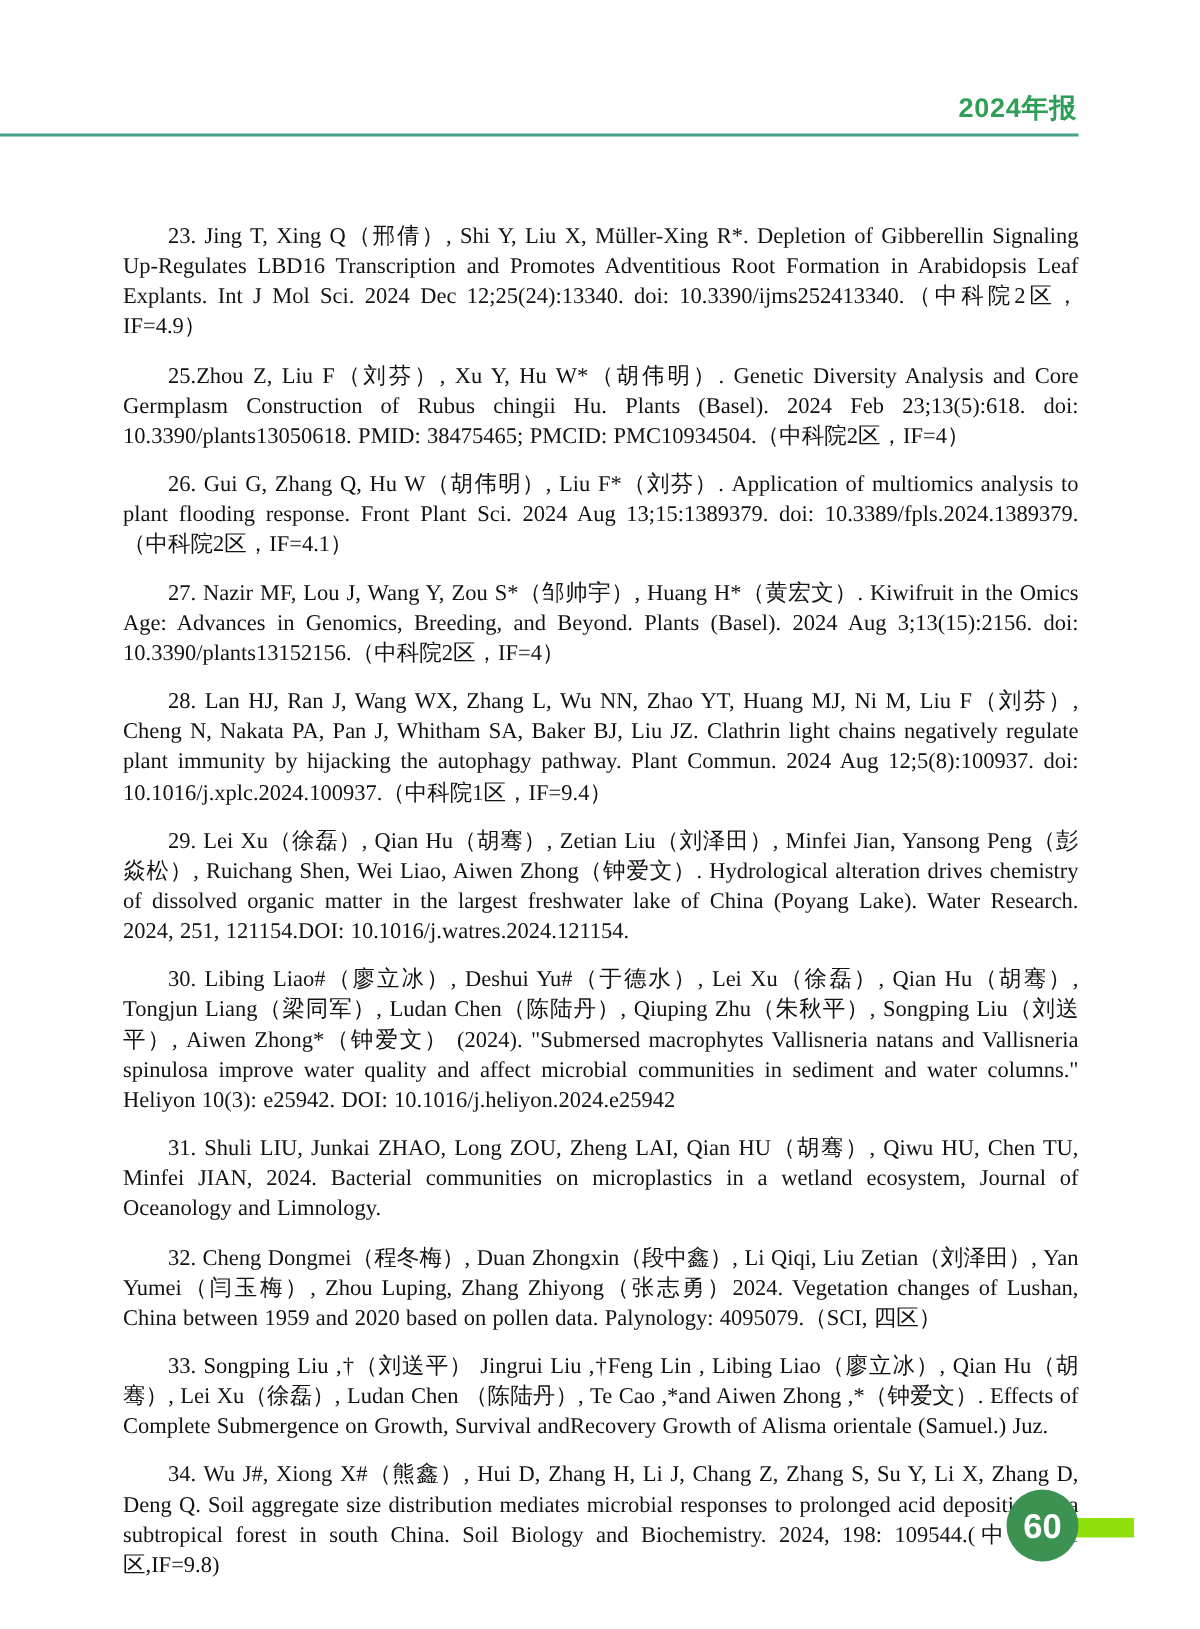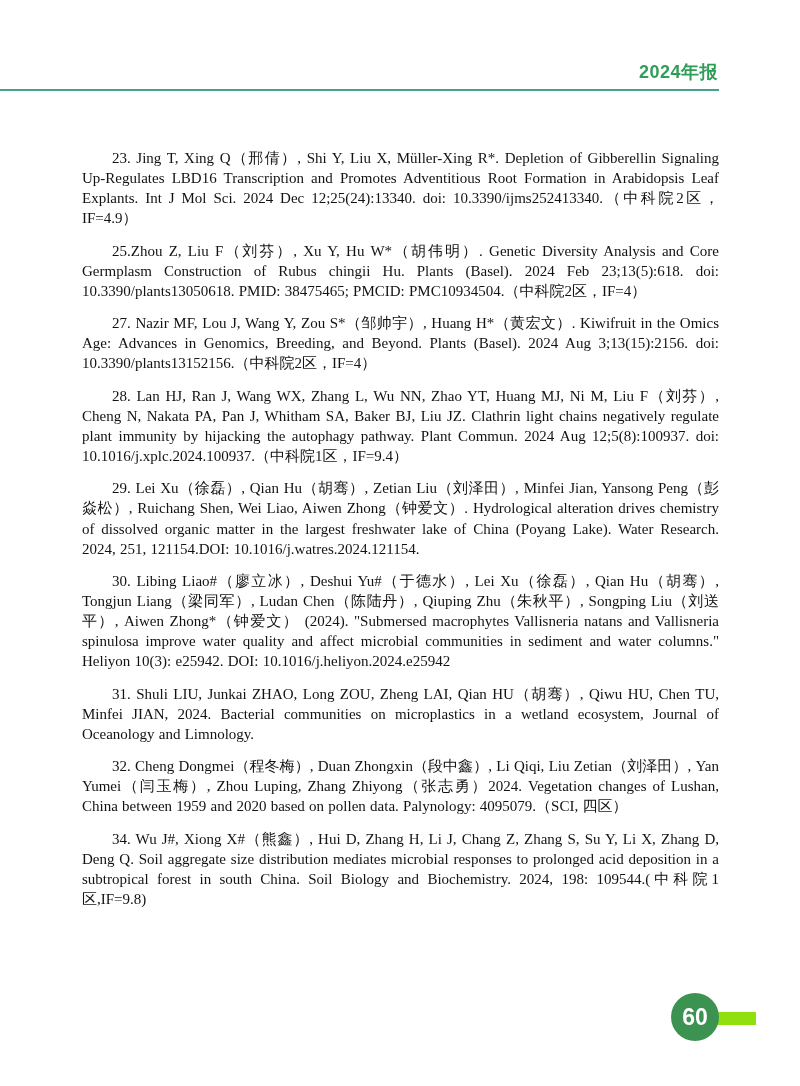--- a/index.html
+++ b/index.html
@@ -75,26 +75,28 @@
 
 <div class="page">
 
   <div class="report-title">2024年报</div>
 
   <div class="header-rule"></div>
 
   <div class="refs">
     <p>23. Jing T, Xing Q（邢倩）, Shi Y, Liu X, Müller-Xing R*. Depletion of Gibberellin Signaling Up-Regulates LBD16 Transcription and Promotes Adventitious Root Formation in Arabidopsis Leaf Explants. Int J Mol Sci. 2024 Dec 12;25(24):13340. doi: 10.3390/ijms252413340.（中科院2区，IF=4.9）</p>
     <p>25.Zhou Z, Liu F（刘芬）, Xu Y, Hu W*（胡伟明）. Genetic Diversity Analysis and Core Germplasm Construction of Rubus chingii Hu. Plants (Basel). 2024 Feb 23;13(5):618. doi: 10.3390/plants13050618. PMID: 38475465; PMCID: PMC10934504.（中科院2区，IF=4）</p>
+    <p>26. Gui G, Zhang Q, Hu W（胡伟明）, Liu F*（刘芬）. Application of multiomics analysis to plant flooding response. Front Plant Sci. 2024 Aug 13;15:1389379. doi: 10.3389/fpls.2024.1389379.（中科院2区，IF=4.1）</p>
     <p>27. Nazir MF, Lou J, Wang Y, Zou S*（邹帅宇）, Huang H*（黄宏文）. Kiwifruit in the Omics Age: Advances in Genomics, Breeding, and Beyond. Plants (Basel). 2024 Aug 3;13(15):2156. doi: 10.3390/plants13152156.（中科院2区，IF=4）</p>
     <p>28. Lan HJ, Ran J, Wang WX, Zhang L, Wu NN, Zhao YT, Huang MJ, Ni M, Liu F（刘芬）, Cheng N, Nakata PA, Pan J, Whitham SA, Baker BJ, Liu JZ. Clathrin light chains negatively regulate plant immunity by hijacking the autophagy pathway. Plant Commun. 2024 Aug 12;5(8):100937. doi: 10.1016/j.xplc.2024.100937.（中科院1区，IF=9.4）</p>
     <p>29. Lei Xu（徐磊）, Qian Hu（胡骞）, Zetian Liu（刘泽田）, Minfei Jian, Yansong Peng（彭焱松）, Ruichang Shen, Wei Liao, Aiwen Zhong（钟爱文）. Hydrological alteration drives chemistry of dissolved organic matter in the largest freshwater lake of China (Poyang Lake). Water Research. 2024, 251, 121154.DOI: 10.1016/j.watres.2024.121154.</p>
     <p>30. Libing Liao#（廖立冰）, Deshui Yu#（于德水）, Lei Xu（徐磊）, Qian Hu（胡骞）, Tongjun Liang（梁同军）, Ludan Chen（陈陆丹）, Qiuping Zhu（朱秋平）, Songping Liu（刘送平）, Aiwen Zhong*（钟爱文） (2024). "Submersed macrophytes Vallisneria natans and Vallisneria spinulosa improve water quality and affect microbial communities in sediment and water columns." Heliyon 10(3): e25942. DOI: 10.1016/j.heliyon.2024.e25942</p>
     <p>31. Shuli LIU, Junkai ZHAO, Long ZOU, Zheng LAI, Qian HU（胡骞）, Qiwu HU, Chen TU, Minfei JIAN, 2024. Bacterial communities on microplastics in a wetland ecosystem, Journal of Oceanology and Limnology.</p>
     <p>32. Cheng Dongmei（程冬梅）, Duan Zhongxin（段中鑫）, Li Qiqi, Liu Zetian（刘泽田）, Yan Yumei（闫玉梅）, Zhou Luping, Zhang Zhiyong（张志勇）2024. Vegetation changes of Lushan, China between 1959 and 2020 based on pollen data. Palynology: 4095079.（SCI, 四区）</p>
+    <p>33. Songping Liu ,†（刘送平）  Jingrui Liu ,†Feng Lin , Libing Liao（廖立冰）, Qian Hu（胡骞）, Lei Xu（徐磊）, Ludan Chen （陈陆丹）, Te Cao ,*and Aiwen Zhong ,*（钟爱文）. Effects of Complete Submergence on Growth, Survival andRecovery Growth of Alisma orientale (Samuel.) Juz.</p>
     <p>34. Wu J#, Xiong X#（熊鑫）, Hui D, Zhang H, Li J, Chang Z, Zhang S, Su Y, Li X, Zhang D, Deng Q. Soil aggregate size distribution mediates microbial responses to prolonged acid deposition in a subtropical forest in south China. Soil Biology and Biochemistry. 2024, 198: 109544.(中科院1区,IF=9.8)</p>
   </div>
 
   <div class="page-bar"></div>
 
   <div class="page-badge">
     <span>60</span>
   </div>
 
 </div>

